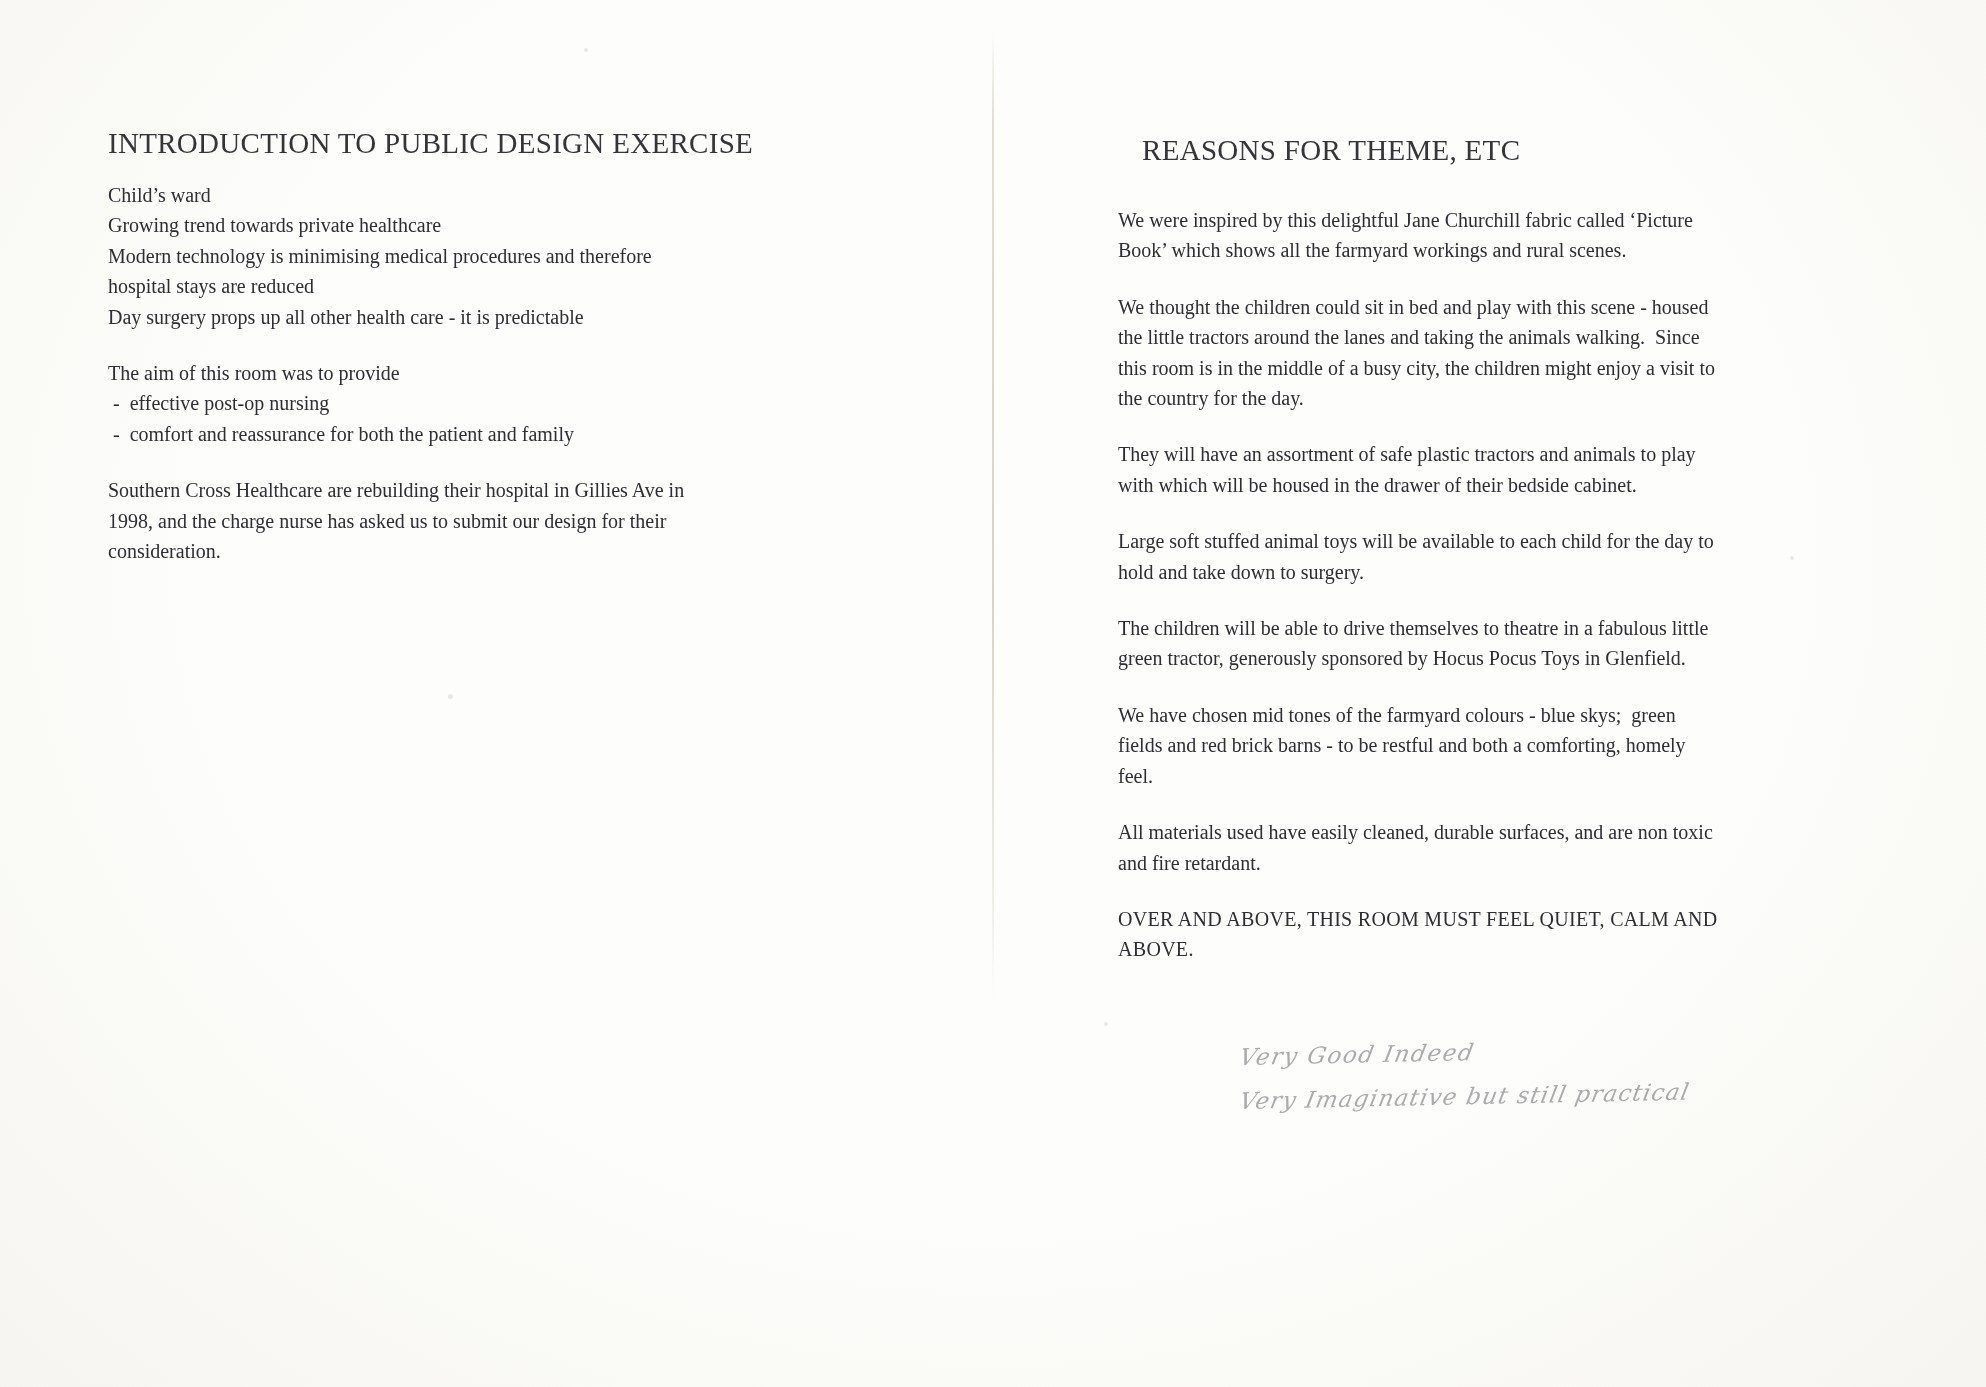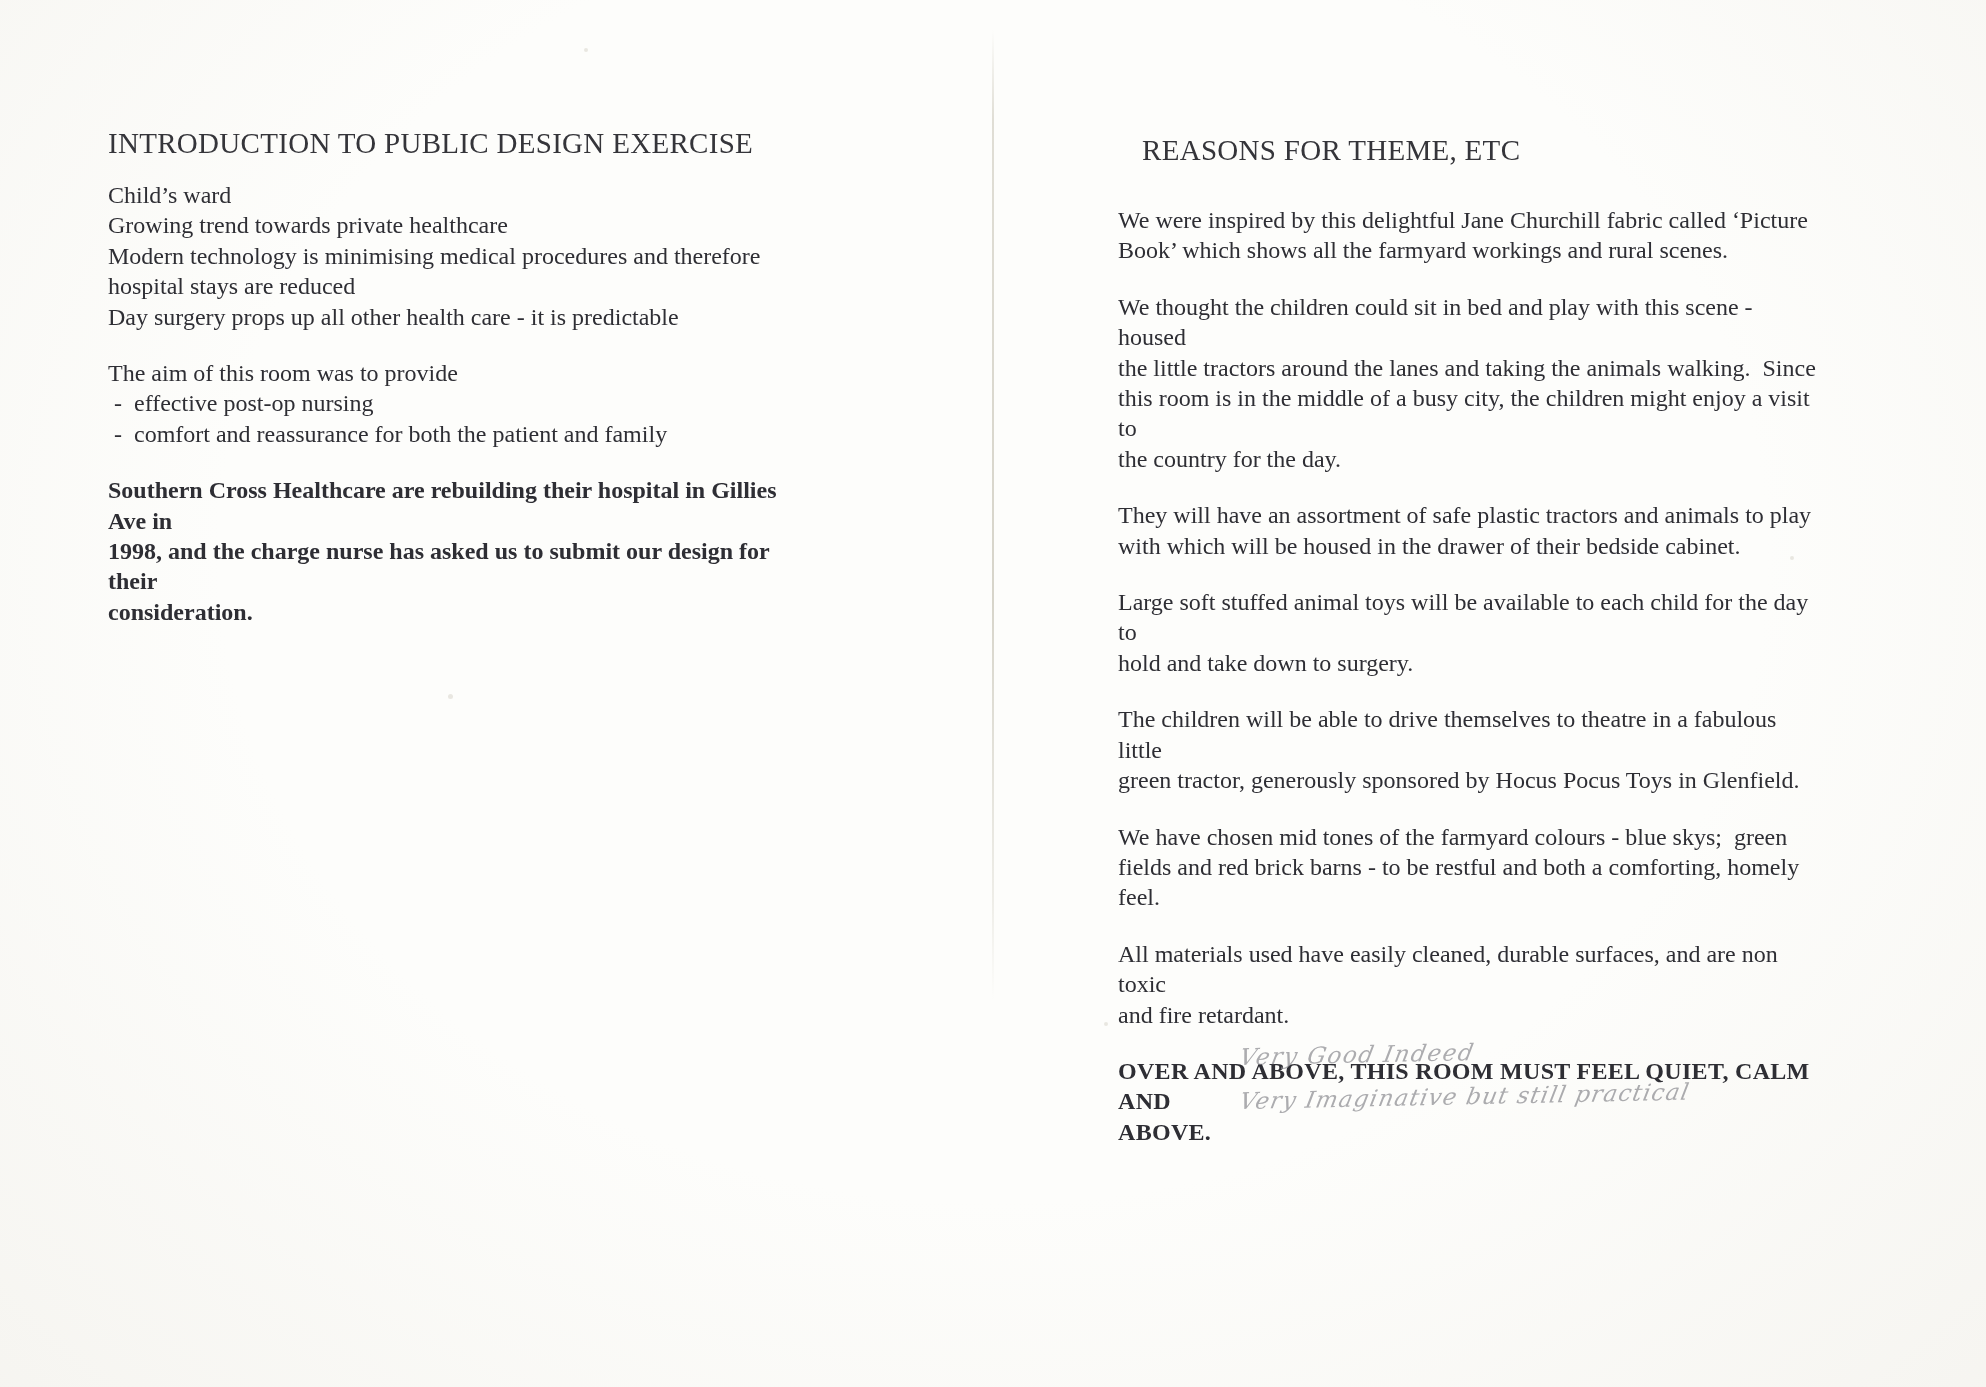--- a/index.html
+++ b/index.html
@@ -57,40 +57,40 @@
     position: absolute;
     font-size: 29px;
     letter-spacing: 0.35px;
     line-height: 1.2;
     color: #35353a;
   }
   .heading-left { top: 126px; }
   .heading-right { top: 133px; margin-left: 24px; }
 
   .body-block {
-    font-size: 24px;
+    font-size: 20px;
     line-height: 30.4px;
     color: #2e2e34;
   }
 
   .left-body {
     position: absolute;
     top: 180px;
     left: 0;
     width: 700px;
   }
   .right-body {
     position: absolute;
     top: 205px;
     left: 0;
     width: 700px;
   }
 
   .para { margin: 0 0 26px 0; }
-  .para:last-child { margin-bottom: 0; font-weight: bold; }
+  .para:last-child { margin-bottom: 0; }
   .line { display: block; white-space: pre-wrap; }
 
   .bullet-line { display: block; white-space: pre; }
 
   .caps { letter-spacing: 0.3px; }
 
   
   .handwriting {
     position: absolute;
     left: 1240px;

